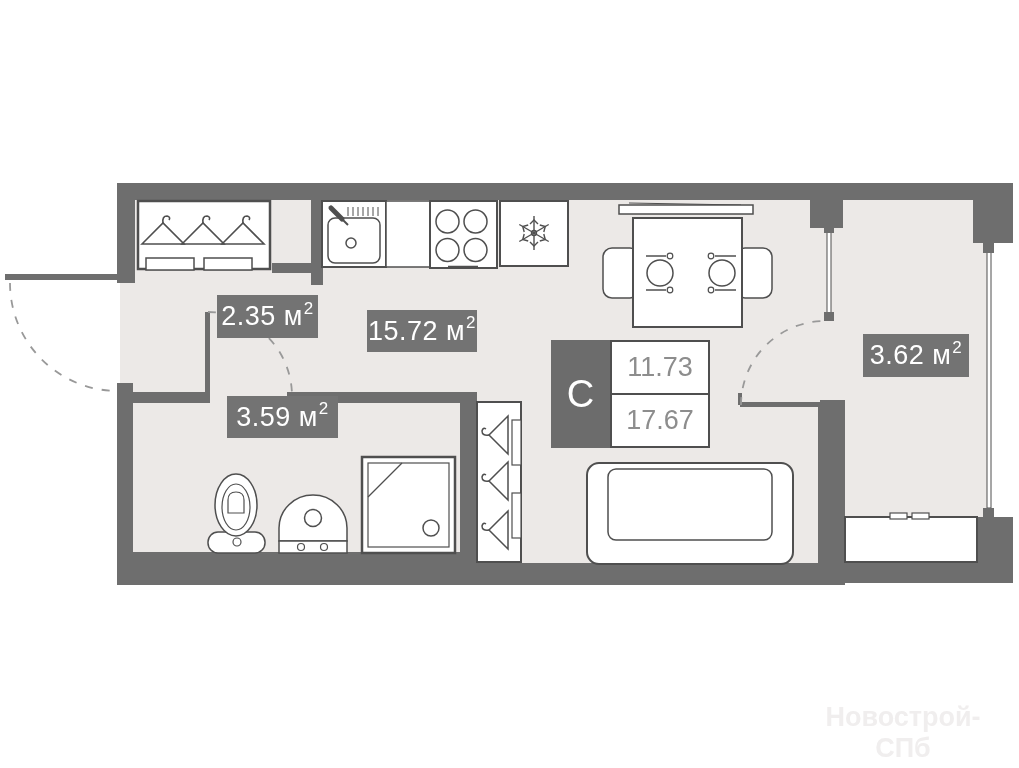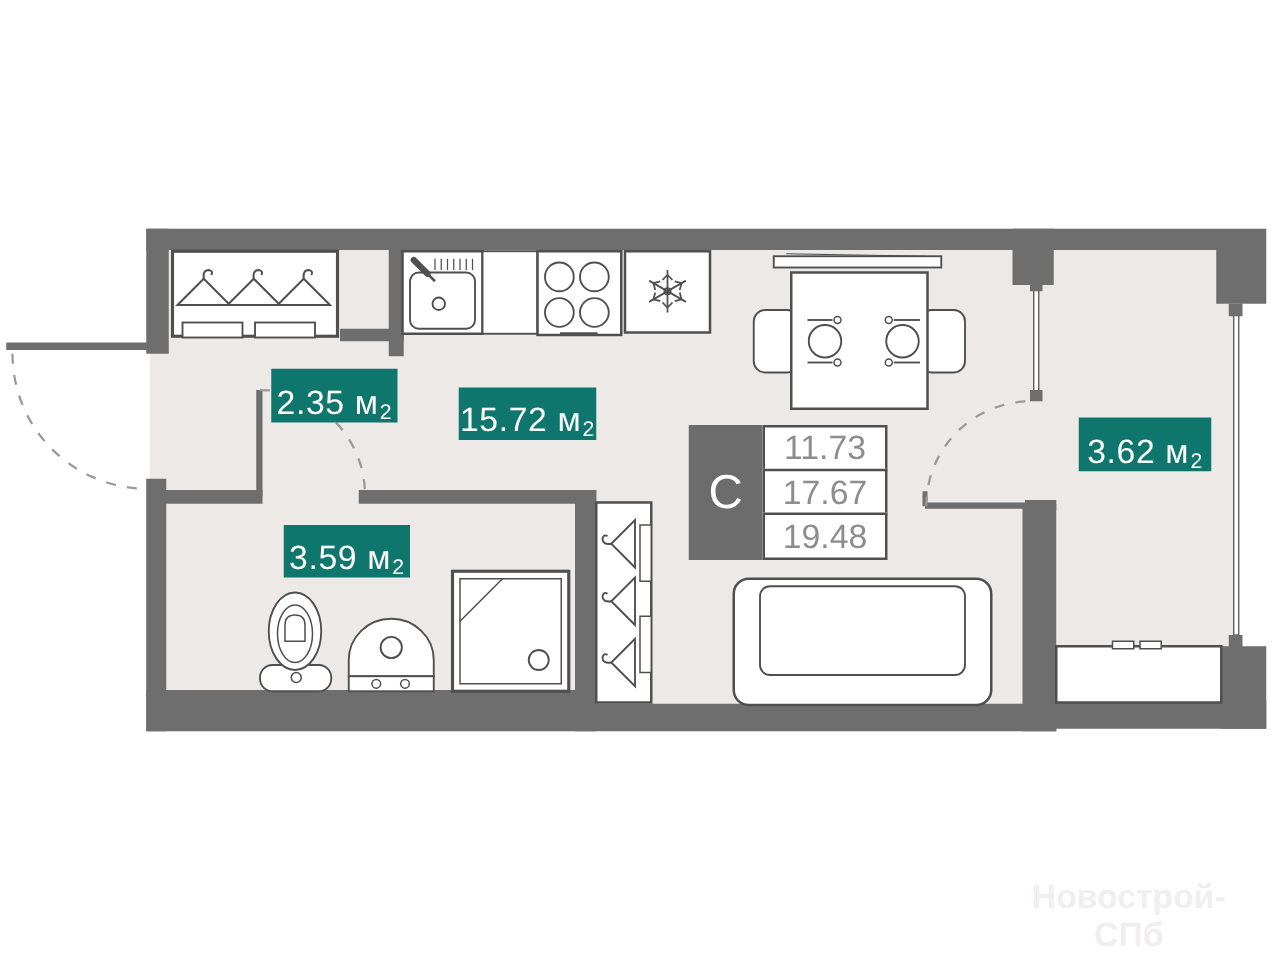--- a/index.html
+++ b/index.html
@@ -1,27 +1,27 @@
 <!DOCTYPE html>
 <html><head>
 <meta charset="utf-8">
 <style>
   html,body{margin:0;padding:0;background:#ffffff;}
   #stage{position:relative;width:1019px;height:768px;background:#ffffff;overflow:hidden;
          font-family:"Liberation Sans",sans-serif;}
   svg{position:absolute;left:0;top:0;}
-  .room-label{position:absolute;background:#0f766e;color:#ffffff;text-align:center;
+  .room-label{position:absolute;background:#737373;color:#ffffff;text-align:center;
               font-size:27px;font-weight:400;letter-spacing:.5px;display:flex;
-              align-items:flex-end;justify-content:center;}
+              align-items:center;justify-content:center;}
   .room-label sup{font-size:17px;line-height:0;position:relative;top:-8px;margin-left:1px;}
   .legend-square{position:absolute;left:551px;top:340px;width:59px;height:108px;
                  background:#6c6c6c;color:#ffffff;font-size:38px;display:flex;
                  align-items:center;justify-content:center;}
   .legend-rows{position:absolute;left:610px;top:340px;width:100px;height:108px;
-               display:flex;flex-direction:column;}
+               display:flex;flex-direction:column;justify-content:flex-end;}
   .legend-row{flex:1;background:#ffffff;border:2.5px solid #4f4f4f;color:#8d8d8d;
               font-size:27px;display:flex;align-items:center;justify-content:center;}
   .legend-row + .legend-row{margin-top:-2.5px;}
   .watermark{position:absolute;left:798px;top:702px;width:210px;text-align:center;
              font-size:27px;font-weight:bold;color:#f0eeee;letter-spacing:0;}
 </style>
 </head>
 <body>
 
 <div id="stage">
@@ -221,33 +221,32 @@
 </svg>
 
   <div class="room-label" style="left:217px;top:295px;width:101px;height:43px;">
     <span>2.35 м</span>
       <sup>2</sup>
   </div>
   <div class="room-label" style="left:367px;top:310px;width:110px;height:42px;">
     <span>15.72 м</span>
       <sup>2</sup>
   </div>
-  <div class="room-label" style="left:227px;top:420px;width:101px;height:42px;">
+  <div class="room-label" style="left:227px;top:396px;width:111px;height:42px;">
     <span>3.59 м</span>
       <sup>2</sup>
   </div>
   <div class="room-label" style="left:863px;top:334px;width:106px;height:43px;">
     <span>3.62 м</span>
       <sup>2</sup>
   </div>
 
   <div class="legend-square">
     <span>С</span>
   </div>
   <div class="legend-rows">
     <div class="legend-row">11.73</div>
     <div class="legend-row">17.67</div>
-    <div class="legend-row">19.48</div>
   </div>
 
   <div class="watermark">Новострой-СПб</div>
 
 </div>
 
 </body></html>

